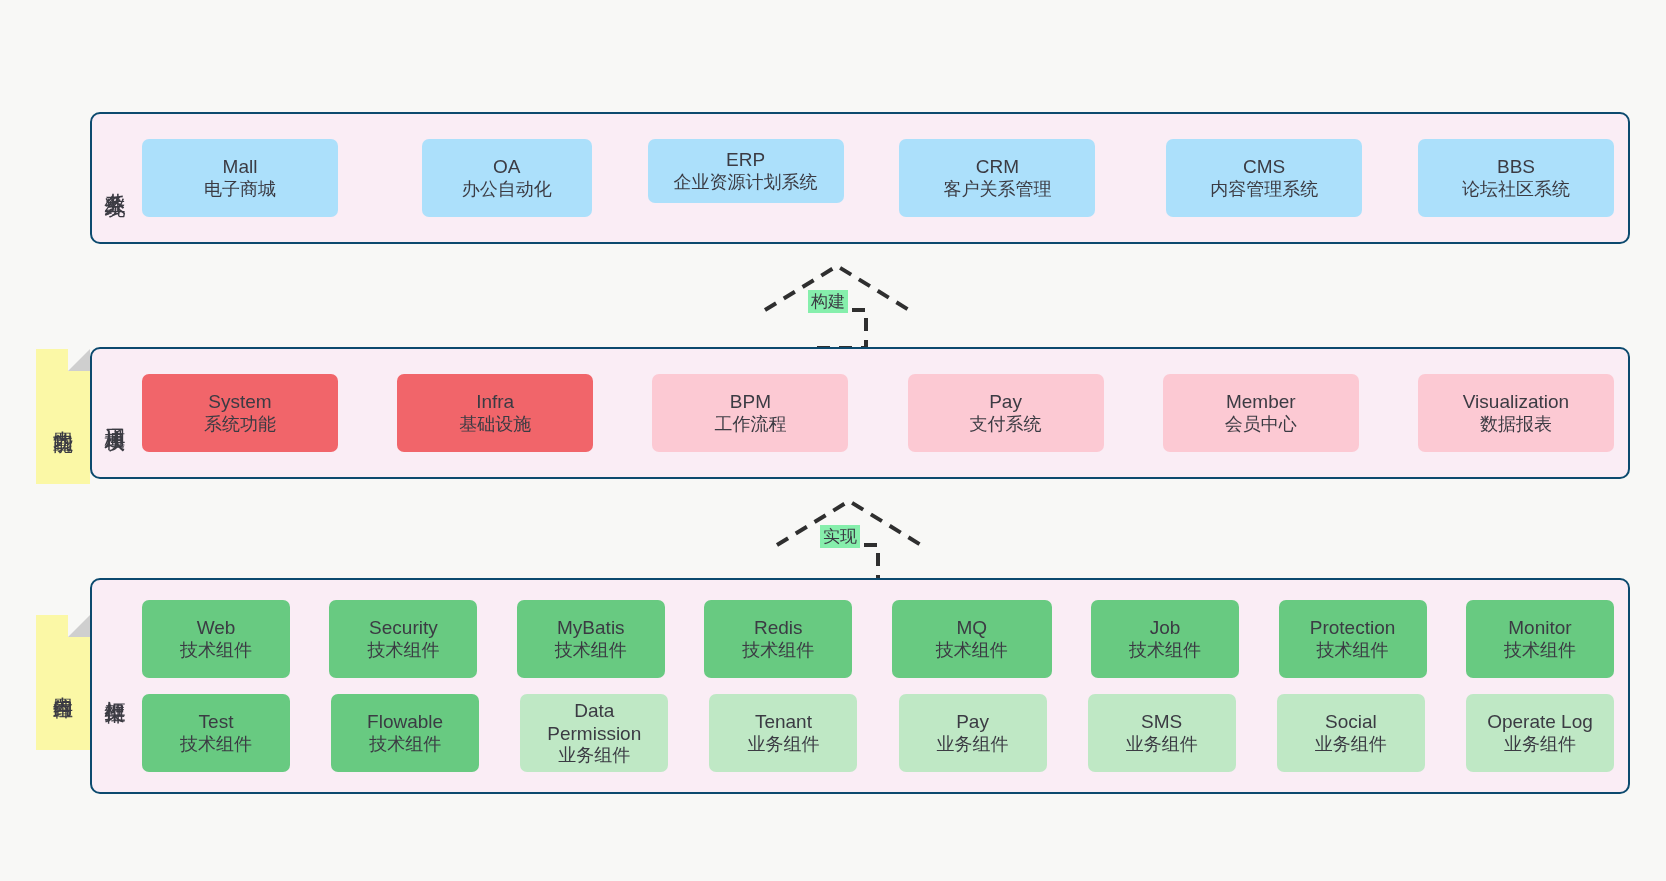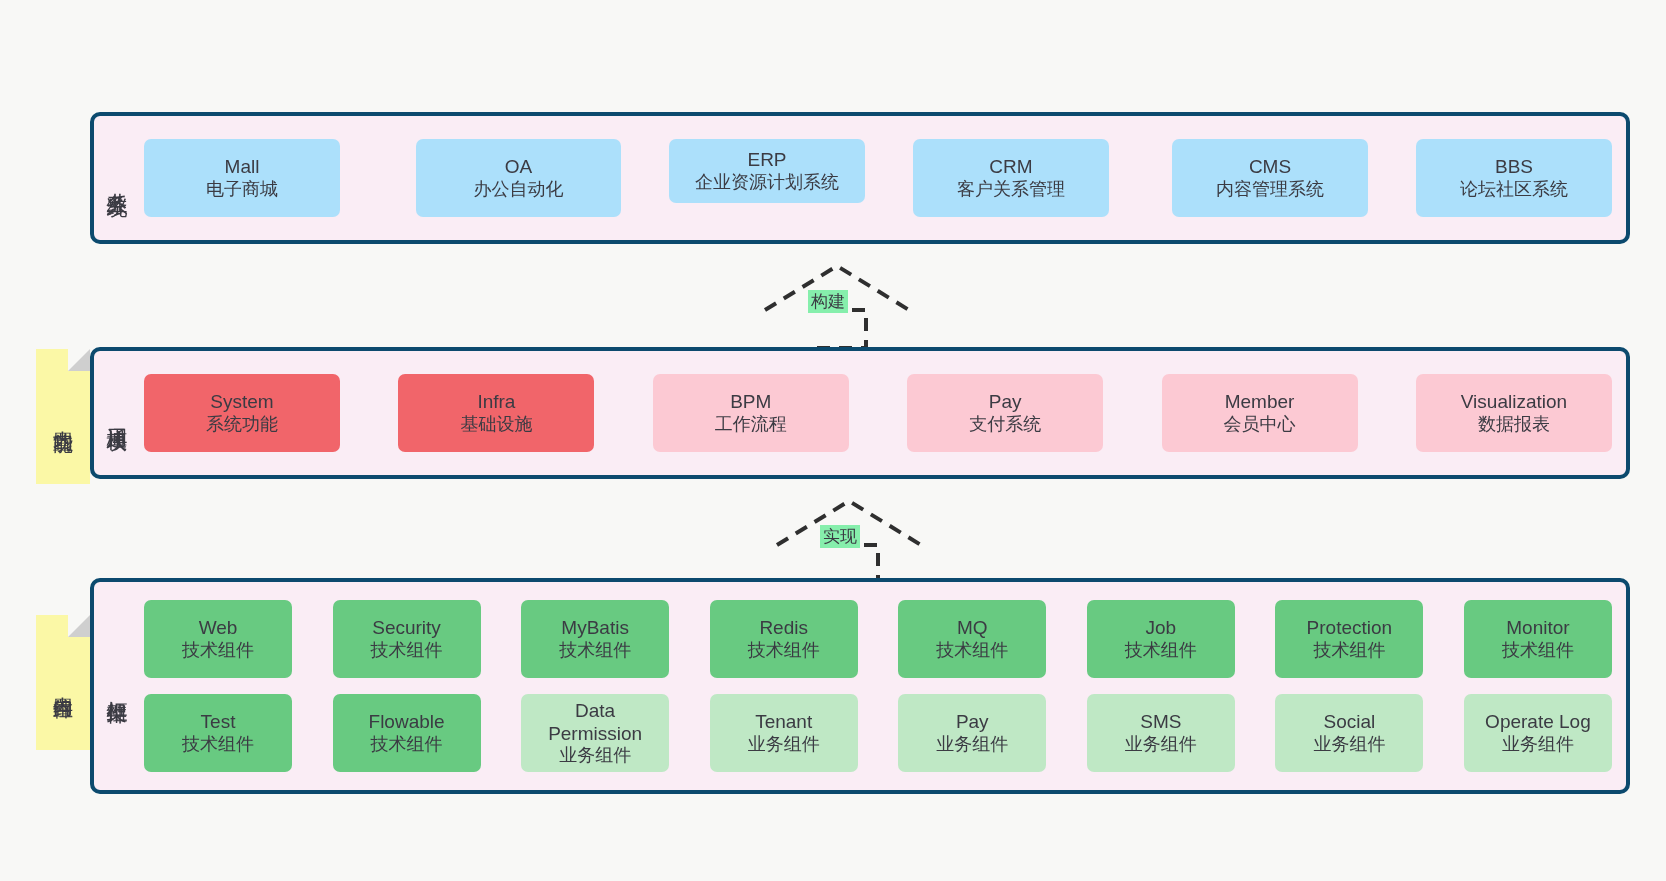--- a/index.html
+++ b/index.html
@@ -19,21 +19,21 @@
   .canvas {
     position: absolute;
     inset: 0;
   }
 
   
   .layer {
     position: absolute;
     box-sizing: border-box;
     background: #faedf5;
-    border: 4px solid #0c4a6e;
+    border: 2px solid #0c4a6e;
     border-radius: 10px;
     display: flex;
     align-items: stretch;
   }
 
   .layer-title {
     flex: 0 0 auto;
     width: 46px;
     display: flex;
     align-items: center;
@@ -141,21 +141,21 @@
 <div class="canvas">
 
   <div class="layer" id="layer-business" style="left:90px; top:112px; width:1540px; height:132px;">
     <div class="layer-title">业务系统</div>
     <div class="layer-body">
       <div class="card-row">
         <div class="card c-blue" style="width:196px;height:78px;">
           <span class="t1">Mall</span>
           <span class="t2">电子商城</span>
         </div>
-        <div class="card c-blue" style="width:205px;height:78px;margin-left:28px;">
+        <div class="card c-blue" style="width:170px;height:78px;margin-left:28px;">
           <span class="t1">OA</span>
           <span class="t2">办公自动化</span>
         </div>
         <div class="card c-blue" style="width:196px;height:64px;">
           <span class="t1">ERP</span>
           <span class="t2">企业资源计划系统</span>
         </div>
         <div class="card c-blue" style="width:196px;height:78px;">
           <span class="t1">CRM</span>
           <span class="t2">客户关系管理</span>
@@ -242,21 +242,21 @@
           <span class="t2">技术组件</span>
         </div>
         <div class="card c-green" style="width:148px;height:78px;">
           <span class="t1">MyBatis</span>
           <span class="t2">技术组件</span>
         </div>
         <div class="card c-green" style="width:148px;height:78px;">
           <span class="t1">Redis</span>
           <span class="t2">技术组件</span>
         </div>
-        <div class="card c-green" style="width:148px;height:78px;">
+        <div class="card c-green" style="width:160px;height:78px;">
           <span class="t1">MQ</span>
           <span class="t2">技术组件</span>
         </div>
         <div class="card c-green" style="width:148px;height:78px;">
           <span class="t1">Job</span>
           <span class="t2">技术组件</span>
         </div>
         <div class="card c-green" style="width:148px;height:78px;">
           <span class="t1">Protection</span>
           <span class="t2">技术组件</span>

